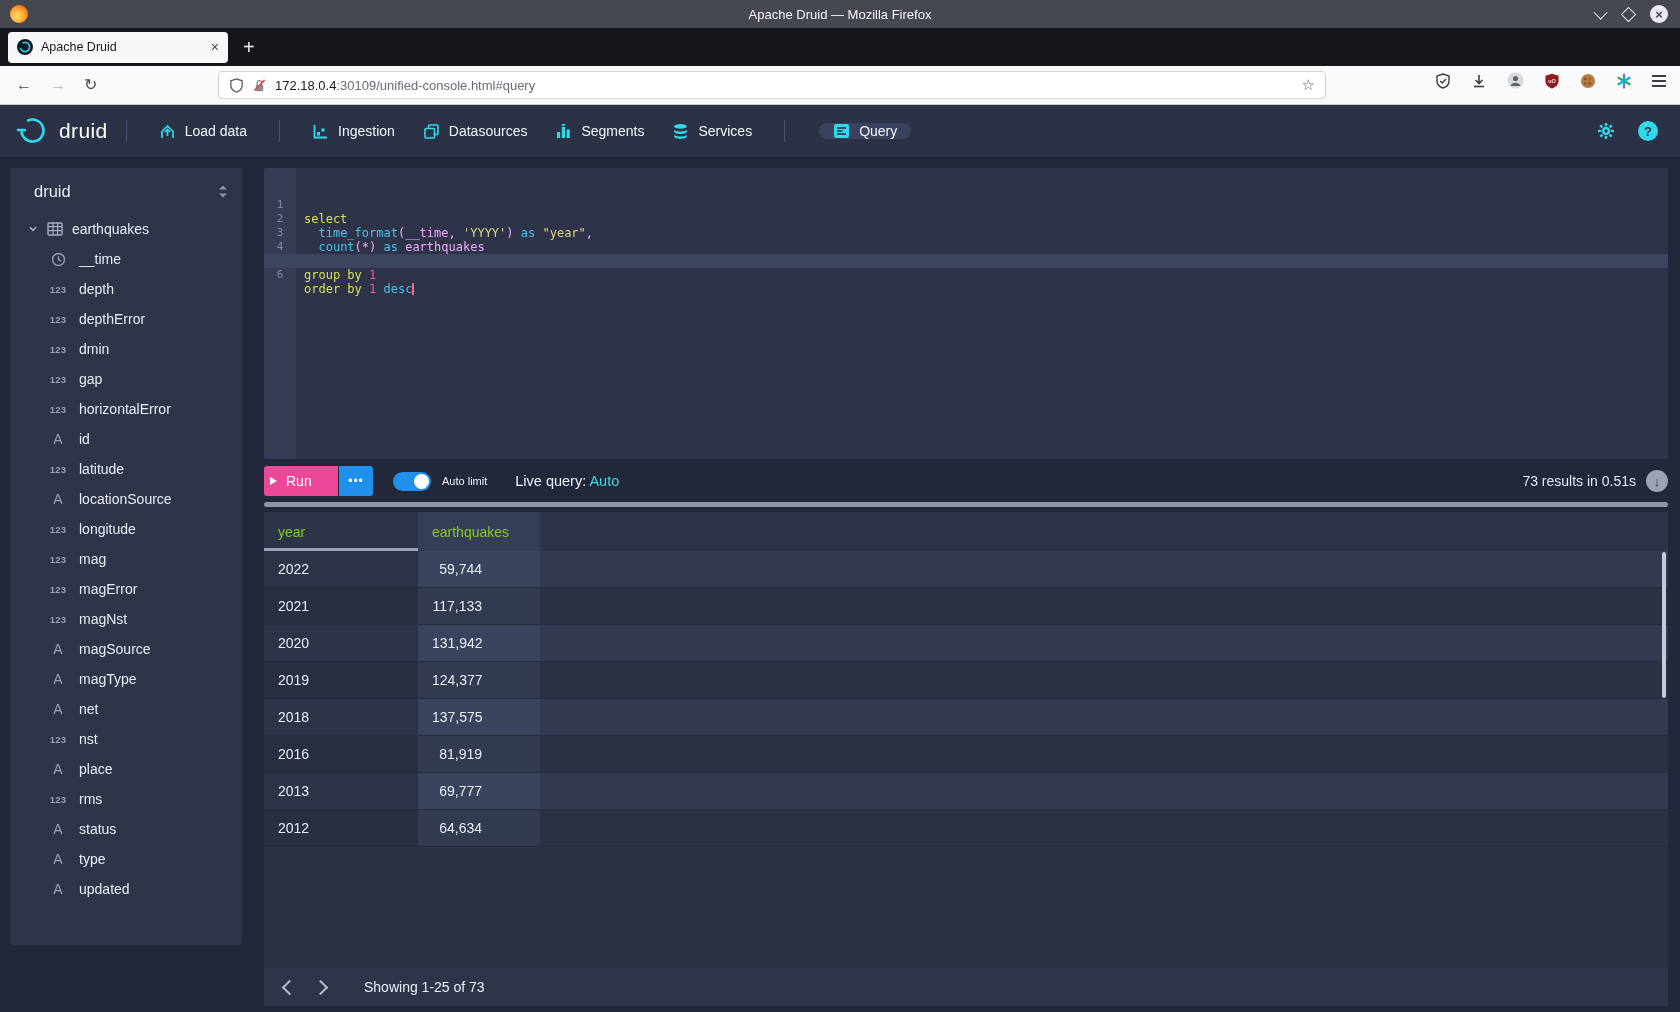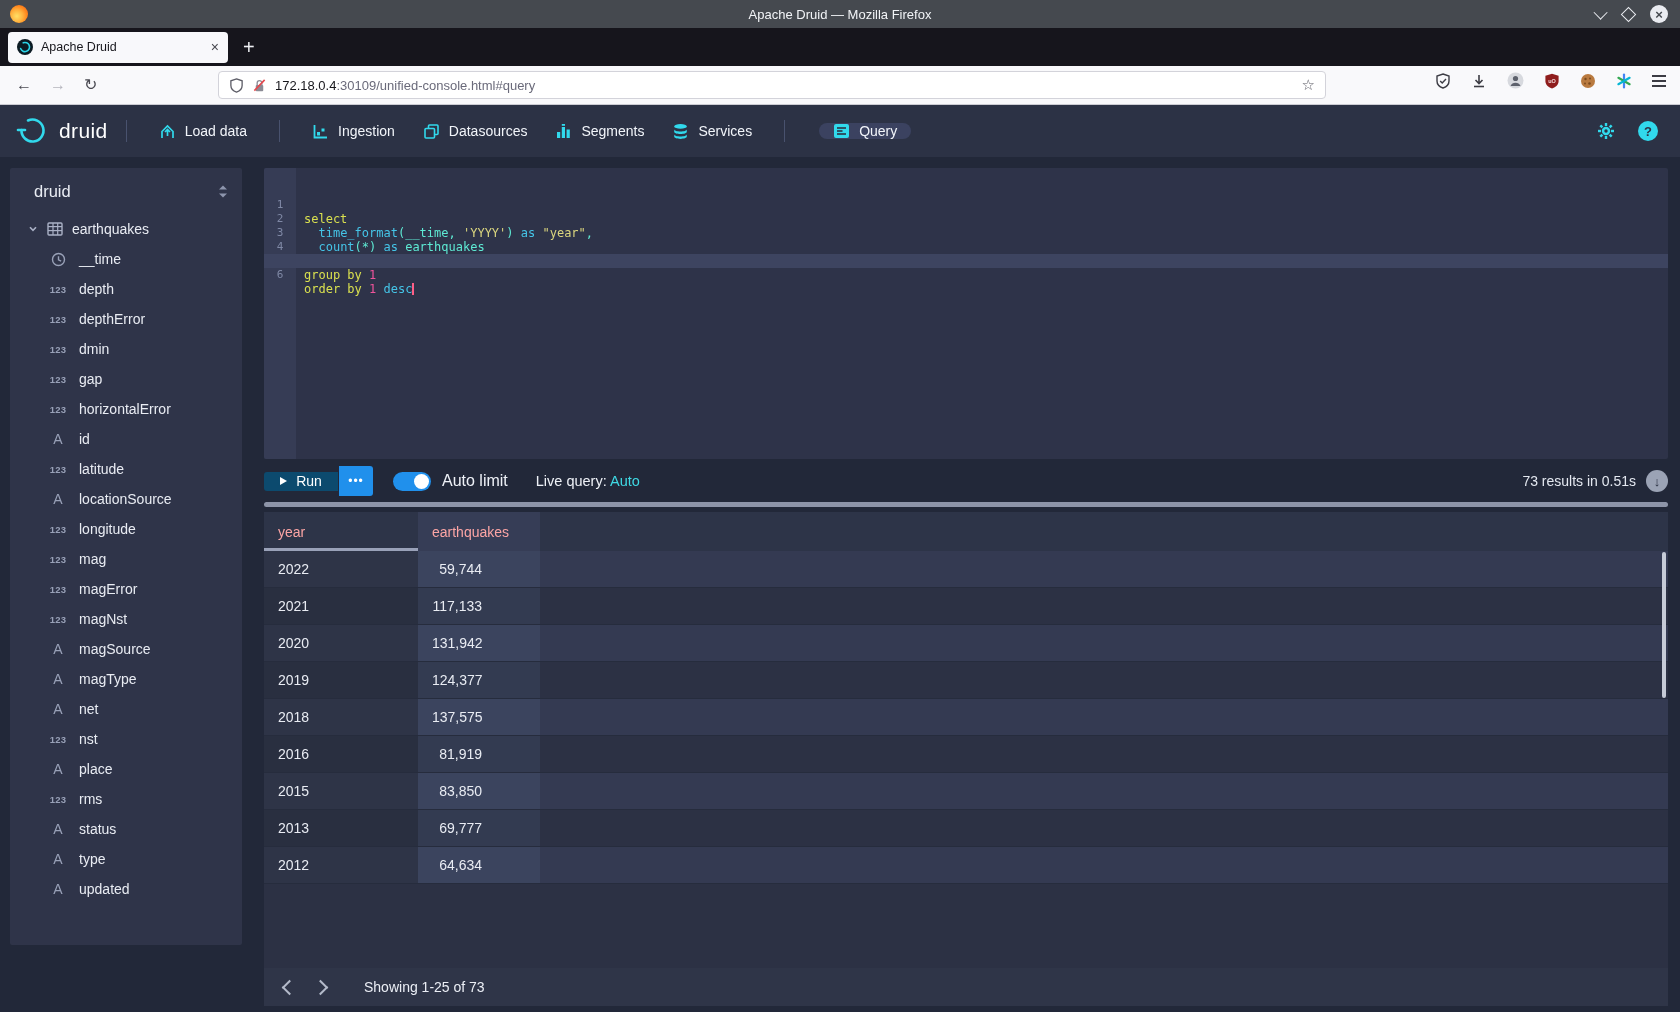--- a/index.html
+++ b/index.html
@@ -57,43 +57,43 @@
   .tlabel{color:#e9ecf3;}
   
   .editor{position:absolute;left:264px;top:168px;width:1404px;height:291px;background:#2e3349;border-radius:2px;
     font-family:"DejaVu Sans Mono",monospace;font-size:12px;overflow:hidden;}
   .gutter{position:absolute;left:0;top:0;width:32px;height:100%;background:#363c55;}
   .elines{position:absolute;left:0;top:16px;right:0;}
   .eline{position:relative;height:14px;line-height:14px;white-space:pre;}
   .eline.active-line{background:#3d4460;}
   .lnum{position:absolute;left:0;width:32px;text-align:center;color:#7f88a5;font-size:11px;}
   .lcode{position:absolute;left:40px;}
-  .tk-kw{color:#d9e04f;} .tk-fn{color:#45c5e8;} .tk-str{color:#dbd67f;} .tk-num{color:#f0549b;} .tk-pl{color:#5eead4;}
+  .tk-kw{color:#d9e04f;} .tk-fn{color:#45c5e8;} .tk-str{color:#dbd67f;} .tk-num{color:#f0549b;} .tk-pl{color:#f0abfc;}
   .tk-cursor{display:inline-block;width:2px;height:12px;background:#ff5f87;vertical-align:-2px;}
   
   .runbar{position:absolute;left:264px;top:462px;width:1404px;height:38px;display:flex;align-items:center;}
-  .btn-run{height:19px;width:74px;background:#0c4a6e;border:none;border-radius:3px 0 0 3px;color:#fff;font-size:14px;
-    display:flex;align-items:center;justify-content:center;gap:9px;font-family:inherit;}
+  .btn-run{height:30px;width:74px;background:#ec4899;border:none;border-radius:3px 0 0 3px;color:#fff;font-size:14px;
+    display:flex;align-items:center;justify-content:flex-start;gap:9px;font-family:inherit;}
   .play-tri{width:0;height:0;border-left:7px solid #fff;border-top:4.5px solid transparent;border-bottom:4.5px solid transparent;}
   .btn-more{height:30px;width:34px;background:#2090ec;border:none;border-radius:0 3px 3px 0;margin-left:1px;color:#fff;
     font-size:12px;letter-spacing:1px;display:flex;align-items:center;justify-content:center;font-family:inherit;}
   .switch{margin-left:20px;width:38px;height:19px;border-radius:10px;background:#2090ec;position:relative;}
   .knob{position:absolute;right:2px;top:2px;width:15px;height:15px;border-radius:50%;background:#ffffff;}
-  .lbl-autolimit{margin-left:11px;font-size:16px;color:#eef1f7;}
+  .lbl-autolimit{margin-left:11px;font-size:11px;color:#eef1f7;}
   .lbl-live{margin-left:28px;font-size:14.5px;color:#eef1f7;}
   .lbl-live-val{color:#3fd9e4;}
   .results-info{margin-left:auto;display:flex;align-items:center;gap:10px;color:#e4e8f0;font-size:14px;}
   .dl-circle{width:22px;height:22px;border-radius:50%;background:#9ba3b5;color:#262c3e;display:flex;align-items:center;
     justify-content:center;font-size:13px;font-weight:bold;}
   
   .hscroll{position:absolute;left:264px;top:502px;width:1404px;height:5px;background:#8d94a8;border-radius:3px;}
   .vscroll{position:absolute;right:2px;top:40px;width:4px;height:146px;background:#c6cbd7;border-radius:2px;}
   
   .results{position:absolute;left:264px;top:512px;width:1404px;height:494px;background:#2c3144;overflow:hidden;}
-  .rheader{display:flex;height:39px;font-size:14px;color:#fca5a5;}
+  .rheader{display:flex;height:39px;font-size:14px;color:#84cc16;}
   .h-cell{display:flex;align-items:center;padding-left:14px;box-sizing:border-box;}
   .h-year{width:154px;background:#2d3448;position:relative;}
   .h-year::after{content:"";position:absolute;left:0;right:0;bottom:0;height:3px;background:#99a1b8;}
   .h-eq{width:122px;background:#363d56;}
   .h-rest{flex:1;background:#2d3448;}
   .rrow{display:flex;height:37px;box-sizing:border-box;border-bottom:1px solid #262c3d;font-size:14px;color:#e9ecf3;}
   .cell{display:flex;align-items:center;padding-left:14px;box-sizing:border-box;}
   .c-year{width:154px;}
   .c-eq{width:122px;}
   .c-rest{flex:1;padding-left:0;}
@@ -529,27 +529,20 @@
           <div class="cell c-rest"></div>
         </div>
         <div class="rrow">
           <div class="cell c-year">2016</div>
           <div class="cell c-eq">
             <span class="numpad">81,919</span>
           </div>
           <div class="cell c-rest"></div>
         </div>
         <div class="rrow">
-          <div class="cell c-year">2015</div>
-          <div class="cell c-eq">
-            <span class="numpad">83,850</span>
-          </div>
-          <div class="cell c-rest"></div>
-        </div>
-        <div class="rrow">
           <div class="cell c-year">2013</div>
           <div class="cell c-eq">
             <span class="numpad">69,777</span>
           </div>
           <div class="cell c-rest"></div>
         </div>
         <div class="rrow">
           <div class="cell c-year">2012</div>
           <div class="cell c-eq">
             <span class="numpad">64,634</span>

